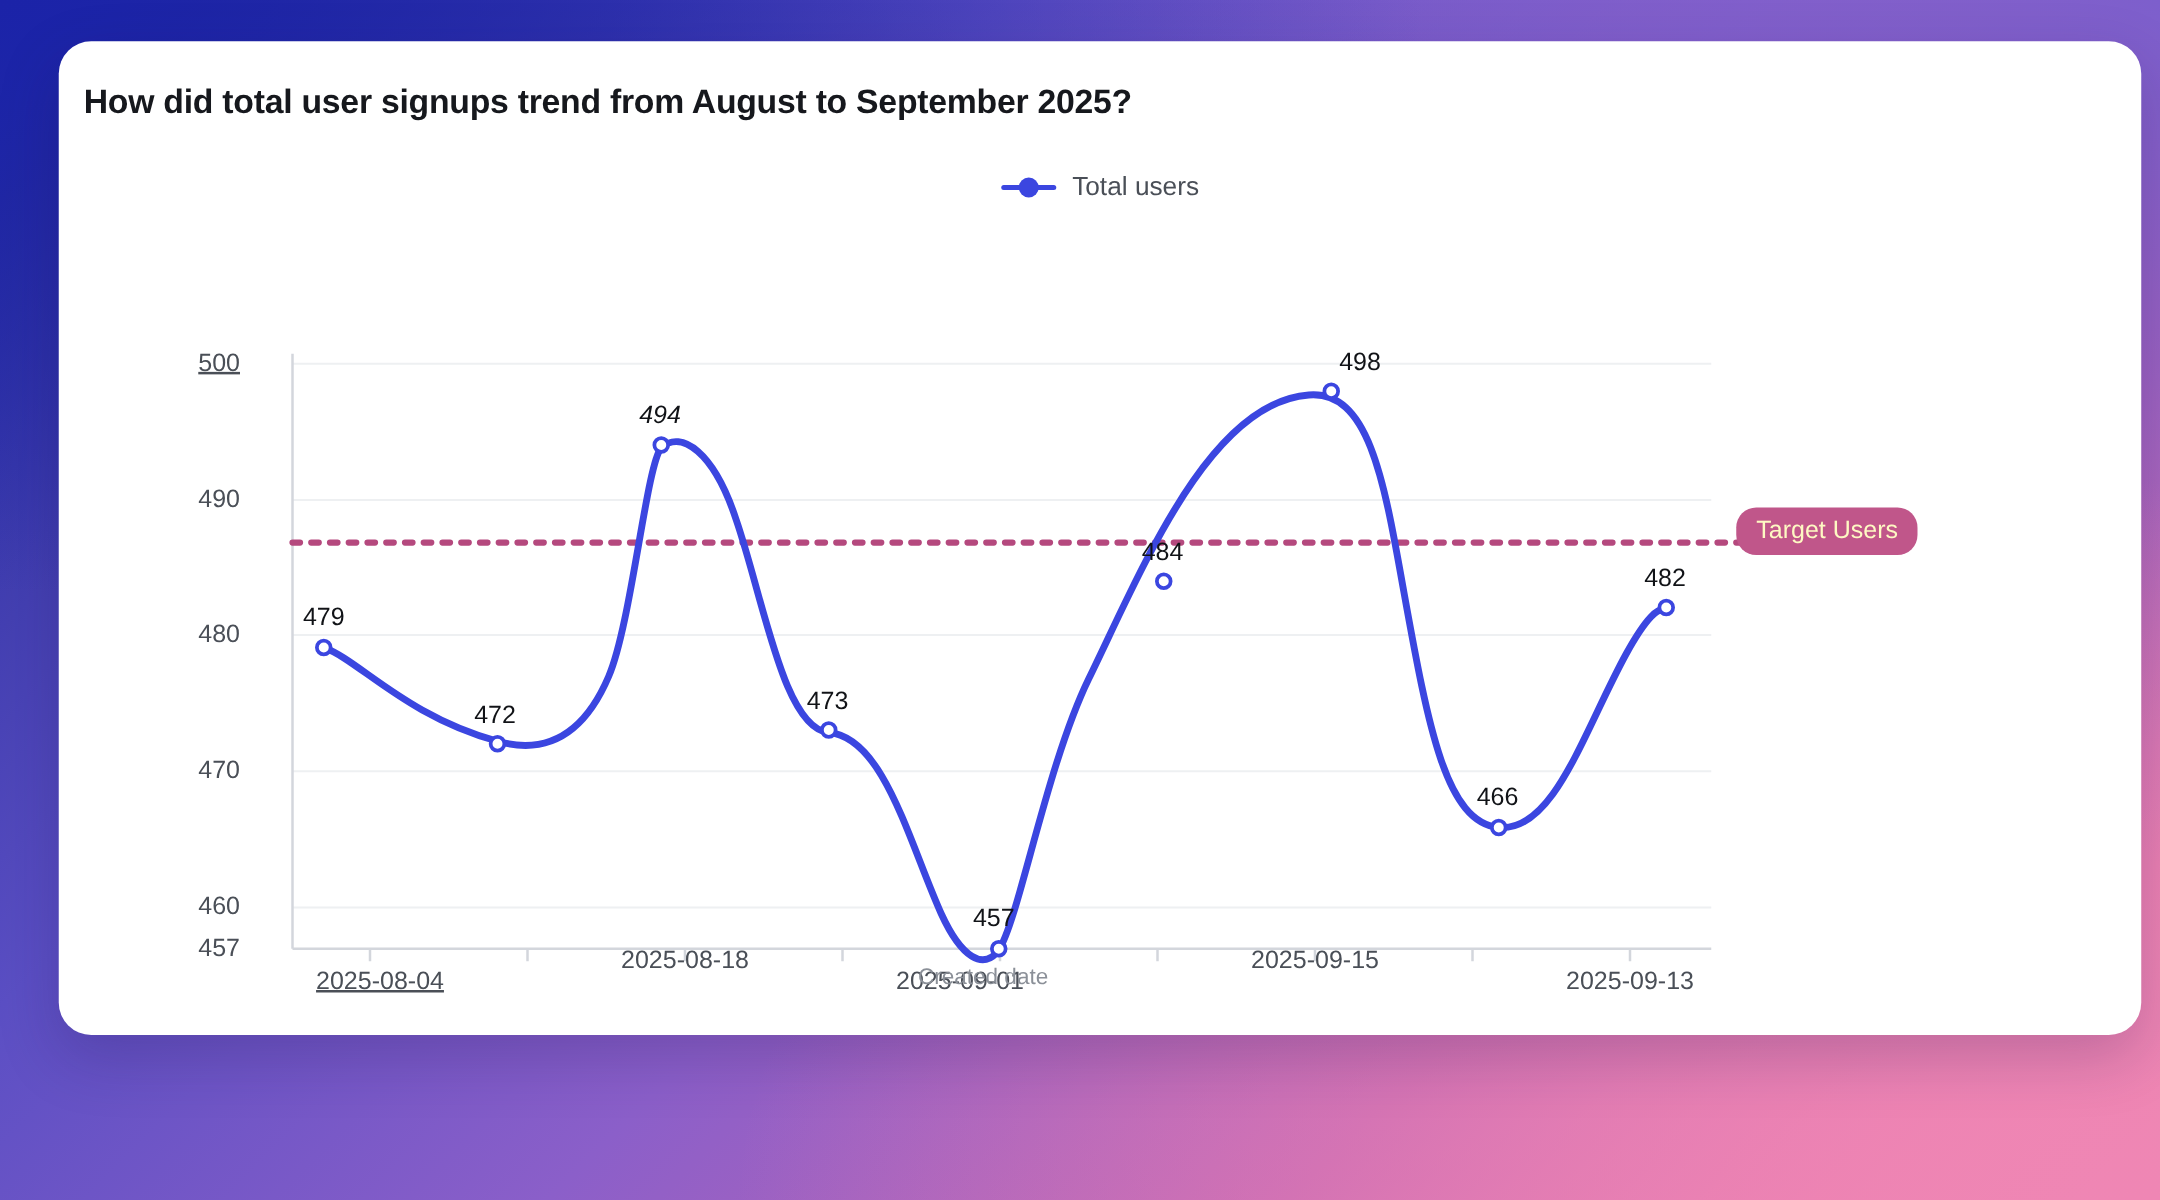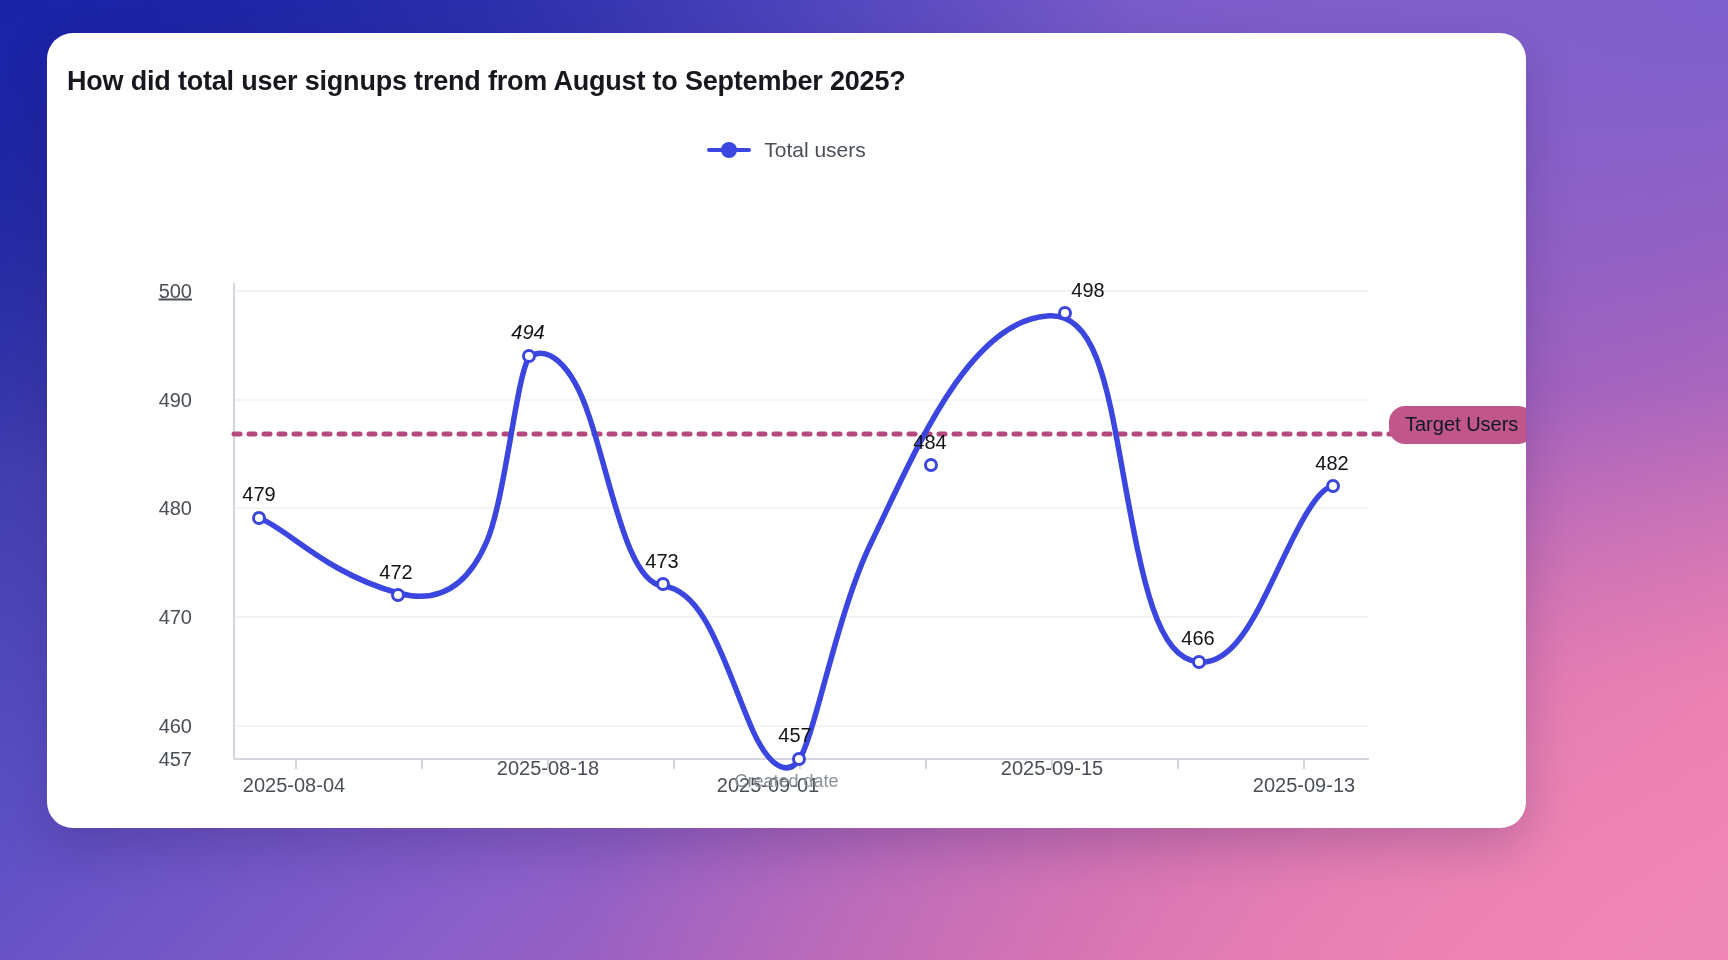--- a/index.html
+++ b/index.html
@@ -18,21 +18,21 @@
   #bg-tint {
     position: absolute; inset: 0;
     background:
       radial-gradient(120% 90% at 0% 0%, #1b23a8 0%, rgba(27,35,168,0) 55%),
       radial-gradient(110% 100% at 100% 100%, #ef86b4 0%, rgba(239,134,180,0) 60%),
       radial-gradient(120% 120% at 100% 0%, #7d5fcc 0%, rgba(125,95,204,0) 60%);
   }
   #card {
     position: absolute;
     left: 47px; top: 33px;
-    width: 1479px; height: 795px;
+    width: 1666px; height: 795px;
     background: #ffffff;
     border-radius: 26px;
     overflow: hidden;
     box-shadow: 0 18px 48px rgba(30,20,80,0.22);
   }
   #chart-title {
     position: absolute;
     left: 20px; top: 33px;
     font-size: 27px;
     font-weight: 700;
@@ -119,21 +119,21 @@
     font-size: 20px;
     color: #111317;
     transform: translate(-50%, -100%);
     white-space: nowrap;
   }
   #target-badge {
     position: absolute;
     top: 373px;
     left: 1342px;
     background: #c0568a;
-    color: #0f172a;
+    color: #fef9c3;
     font-size: 20px;
     padding: 7px 16px 8px 16px;
     border-radius: 16px;
     white-space: nowrap;
   }
 </style>
 </head>
 <body>
 
 <div id="bg-tint"></div>
@@ -218,21 +218,21 @@
     <div class="pt-label" style="left:212px; top:473px;">479</div>
     <div class="pt-label" style="left:349px; top:551px;">472</div>
     <div class="pt-label" style="left:481px; top:311px;font-style:italic;">494</div>
     <div class="pt-label" style="left:615px; top:540px;">473</div>
     <div class="pt-label" style="left:748px; top:714px;">457</div>
     <div class="pt-label" style="left:883px; top:421px;">484</div>
     <div class="pt-label" style="left:1017px; top:269px;margin-left:24px;">498</div>
     <div class="pt-label" style="left:1151px; top:617px;">466</div>
     <div class="pt-label" style="left:1285px; top:442px;">482</div>
 
-    <div class="xtick" style="left:247px; top:741px;">2025-08-04</div>
+    <div class="xtick" style="left:257px; top:741px;text-decoration:underline;">2025-08-04</div>
     <div class="xtick" style="left:501px; top:724px;">2025-08-18</div>
     <div class="xtick" style="left:721px; top:741px;">2025-09-01</div>
     <div class="xtick" style="left:1005px; top:724px;">2025-09-15</div>
     <div class="xtick" style="left:1257px; top:741px;">2025-09-13</div>
 
     <div id="xaxis-title">Created date</div>
 
     <div id="target-badge">Target Users</div>
   </div>
 

